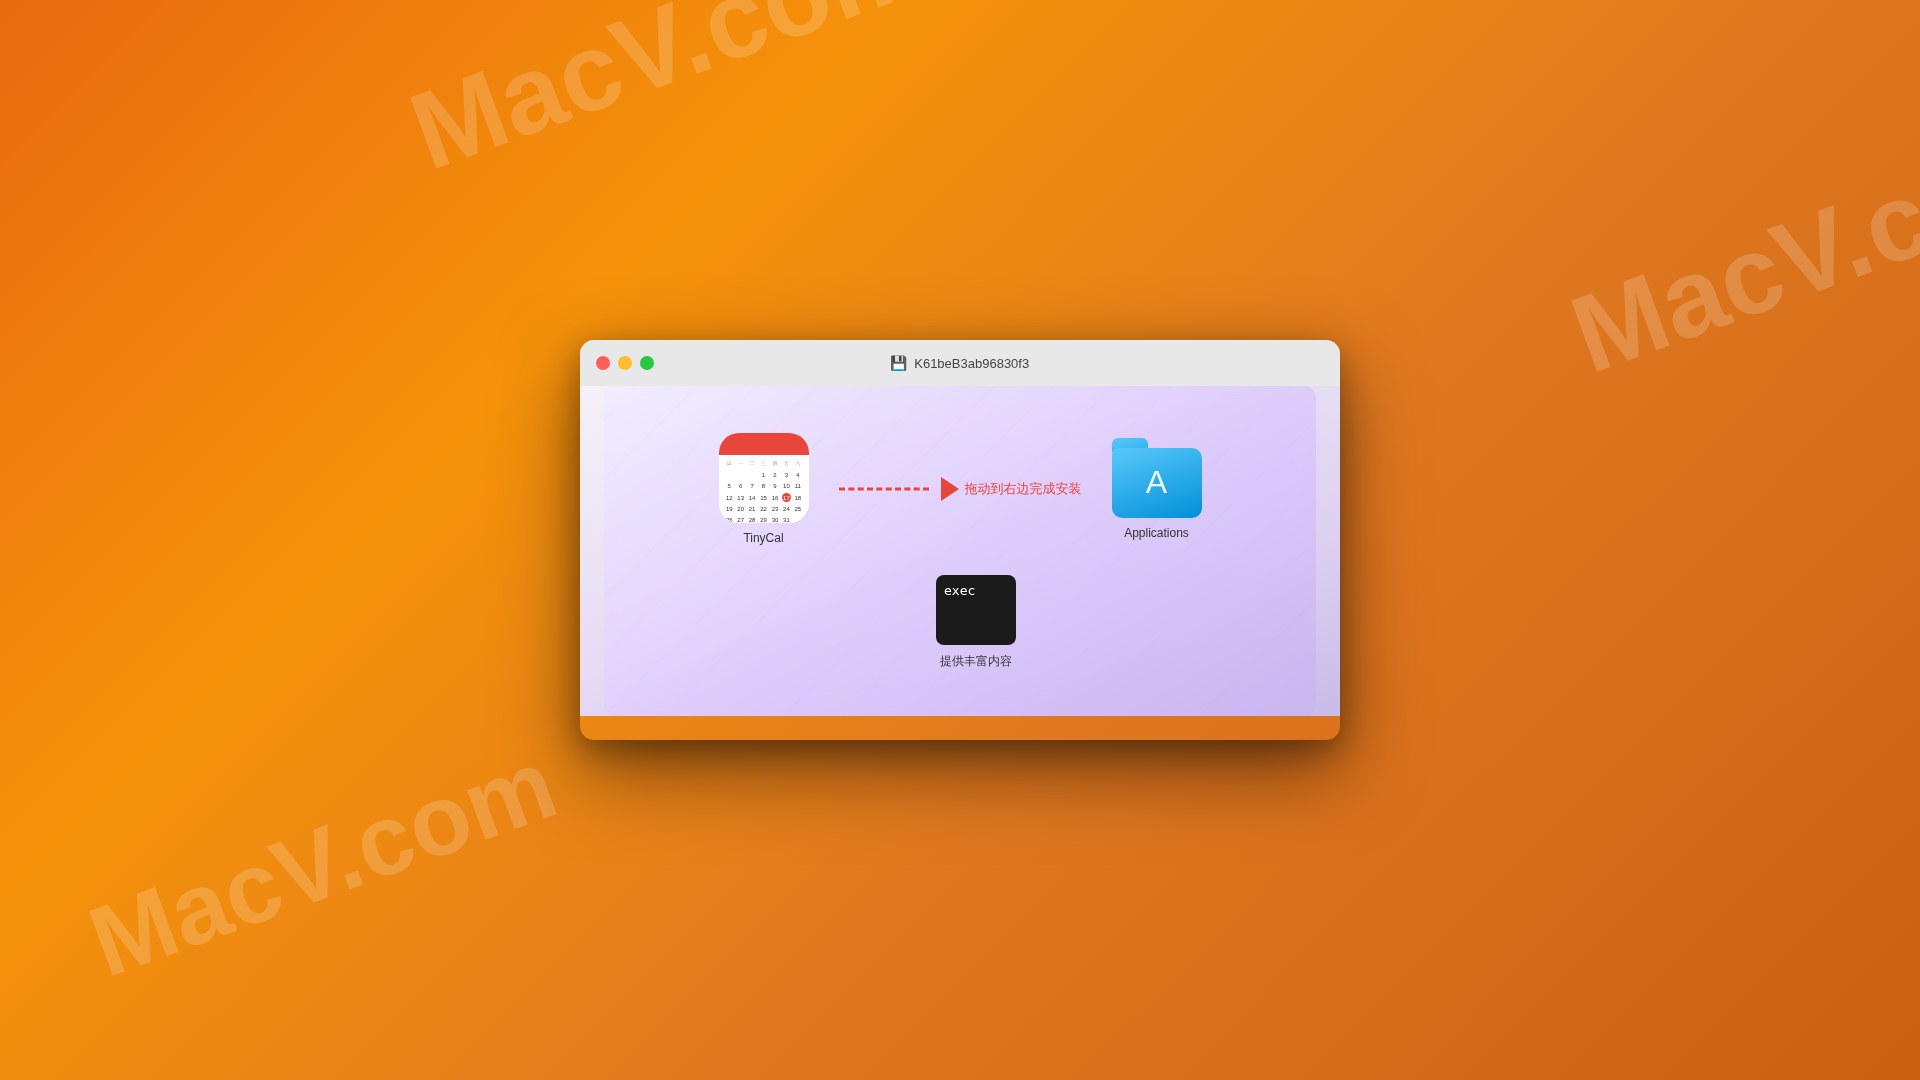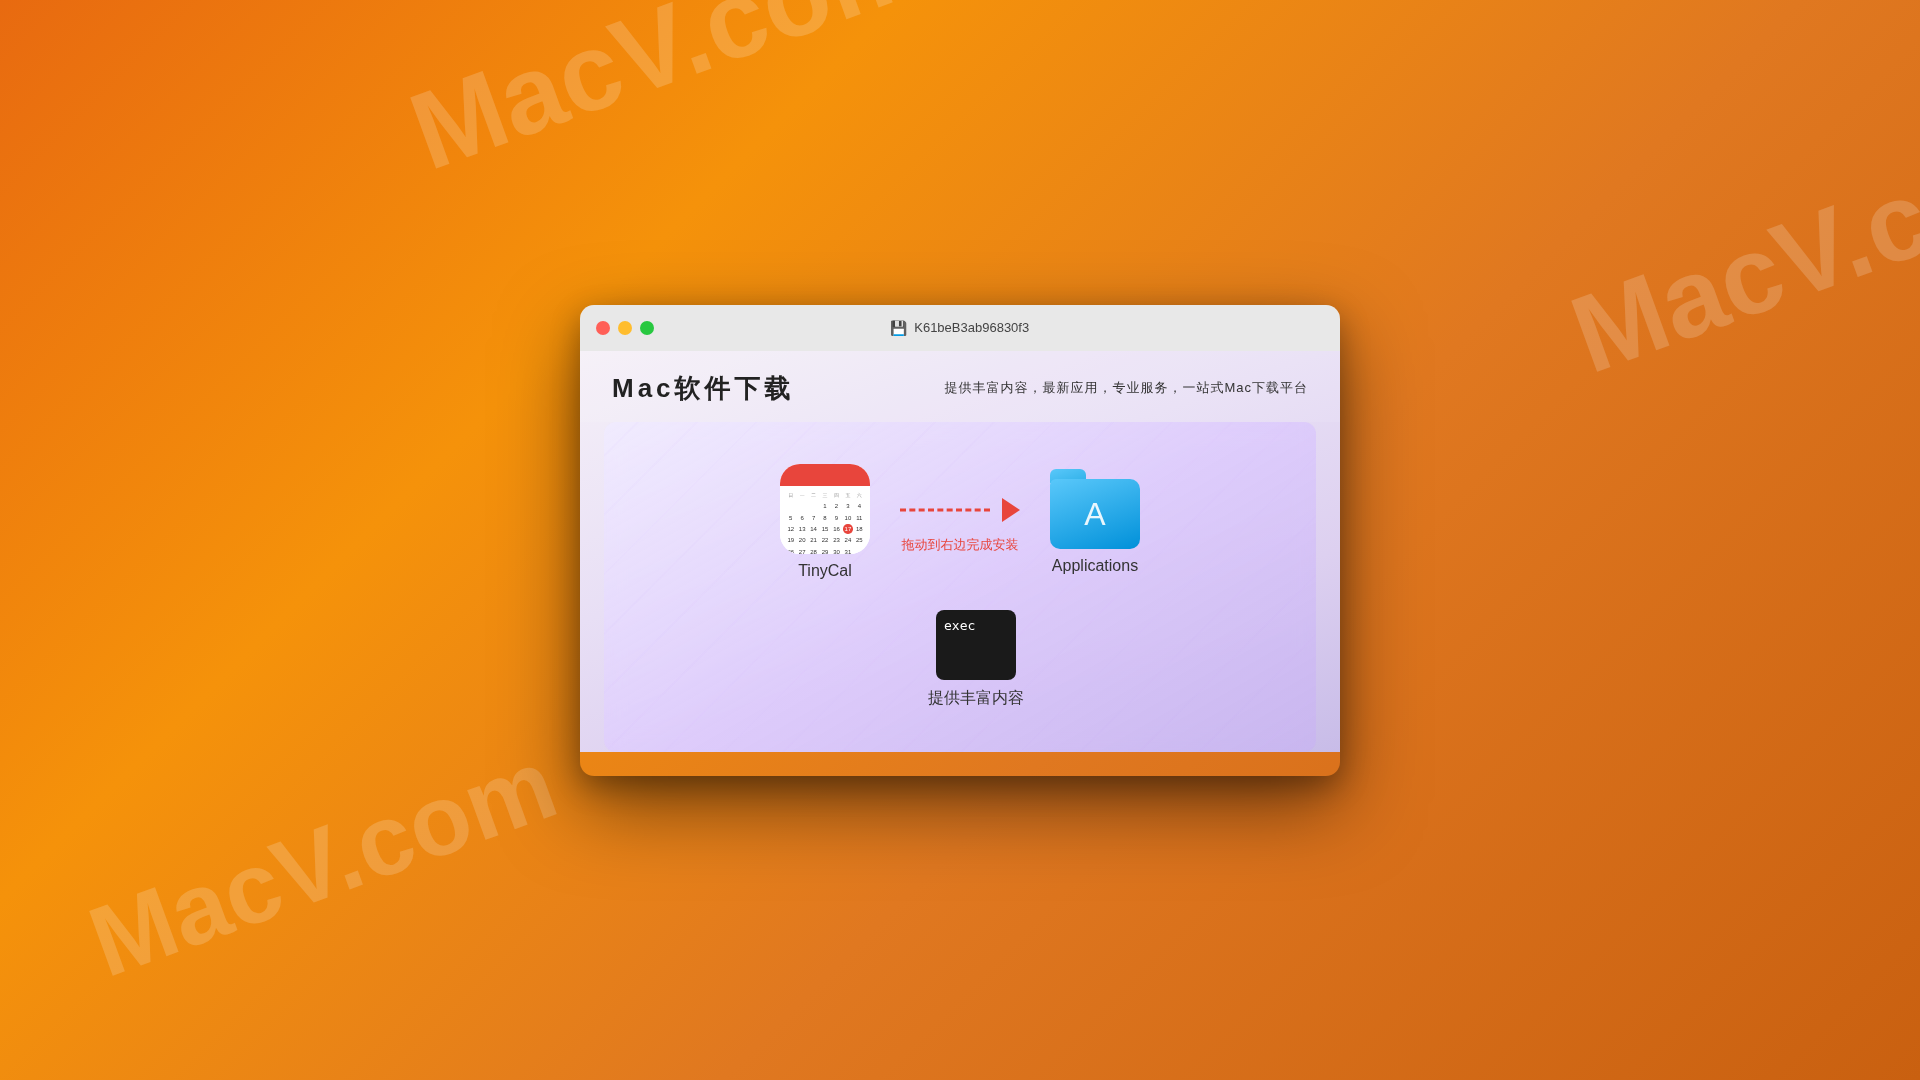--- a/index.html
+++ b/index.html
@@ -214,21 +214,20 @@
       color: #333;
     }
 
     .cal-cell.header { color: #999; font-size: 5px; }
     .cal-cell.today { background: #e8453c; color: white; border-radius: 50%; }
     .cal-cell.empty { }
 
     
     .drag-arrow-area {
       display: flex;
-      flex-direction: column;
       align-items: center;
       gap: 6px;
     }
 
     .dashed-arrow {
       position: relative;
       width: 120px;
       height: 40px;
     }
 
@@ -290,21 +289,21 @@
       border-radius: 6px 6px 0 0;
     }
 
     .folder-letter {
       font-size: 32px;
       color: rgba(255,255,255,0.9);
       font-weight: 300;
     }
 
     .icon-label {
-      font-size: 16px;
+      font-size: 12px;
       color: #333;
       text-align: center;
     }
 
     
     .exec-icon {
       width: 80px;
       height: 70px;
       background: #1a1a1a;
       border-radius: 8px;
@@ -364,24 +363,20 @@
       <div class="traffic-light traffic-light-maximize"></div>
     </div>
     <div class="title-bar-title">
       <span class="title-icon">💾</span>
       <span>K61beB3ab96830f3</span>
     </div>
   </div>
 
   <div class="window-content">
 
-    <div class="app-header">
-      <div class="app-title">Mac软件下载</div>
-      <div class="app-subtitle">提供丰富内容，最新应用，专业服务，一站式Mac下载平台</div>
-    </div>
 
     <div class="dmg-area">
       <div class="bg-lines"></div>
 
       <div class="install-row">
 
         <div class="app-icon-wrapper">
           <div class="app-icon tinycal-icon">
             <div class="tinycal-top"></div>
             <div class="tinycal-body">

